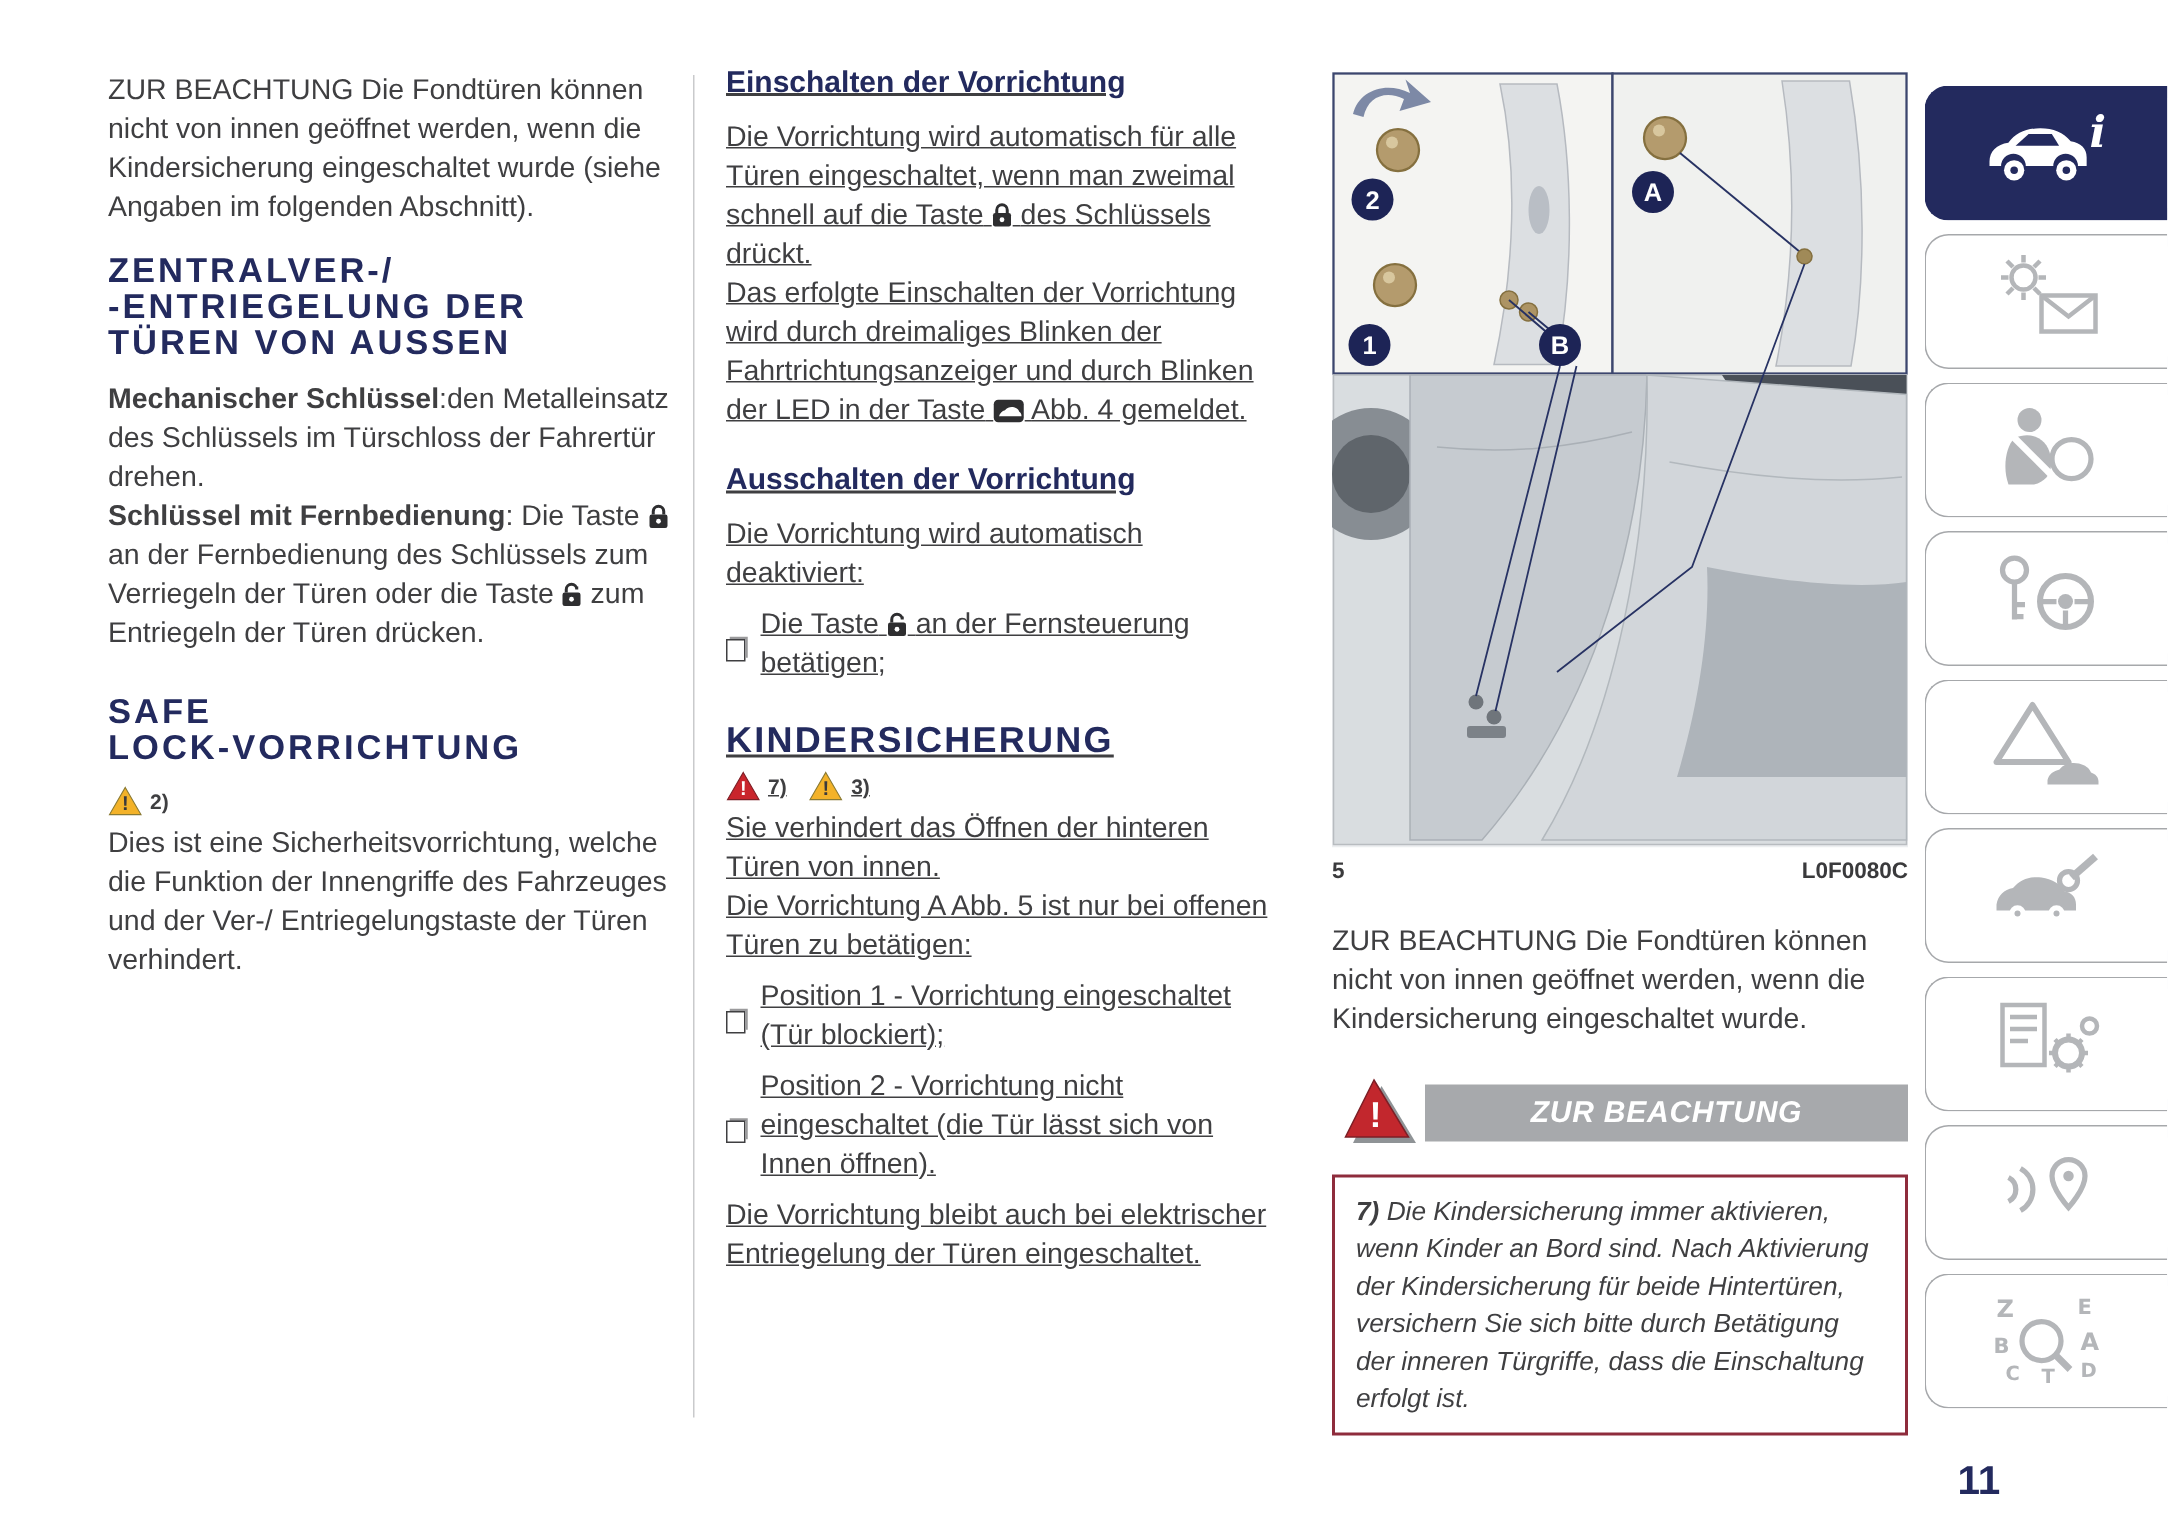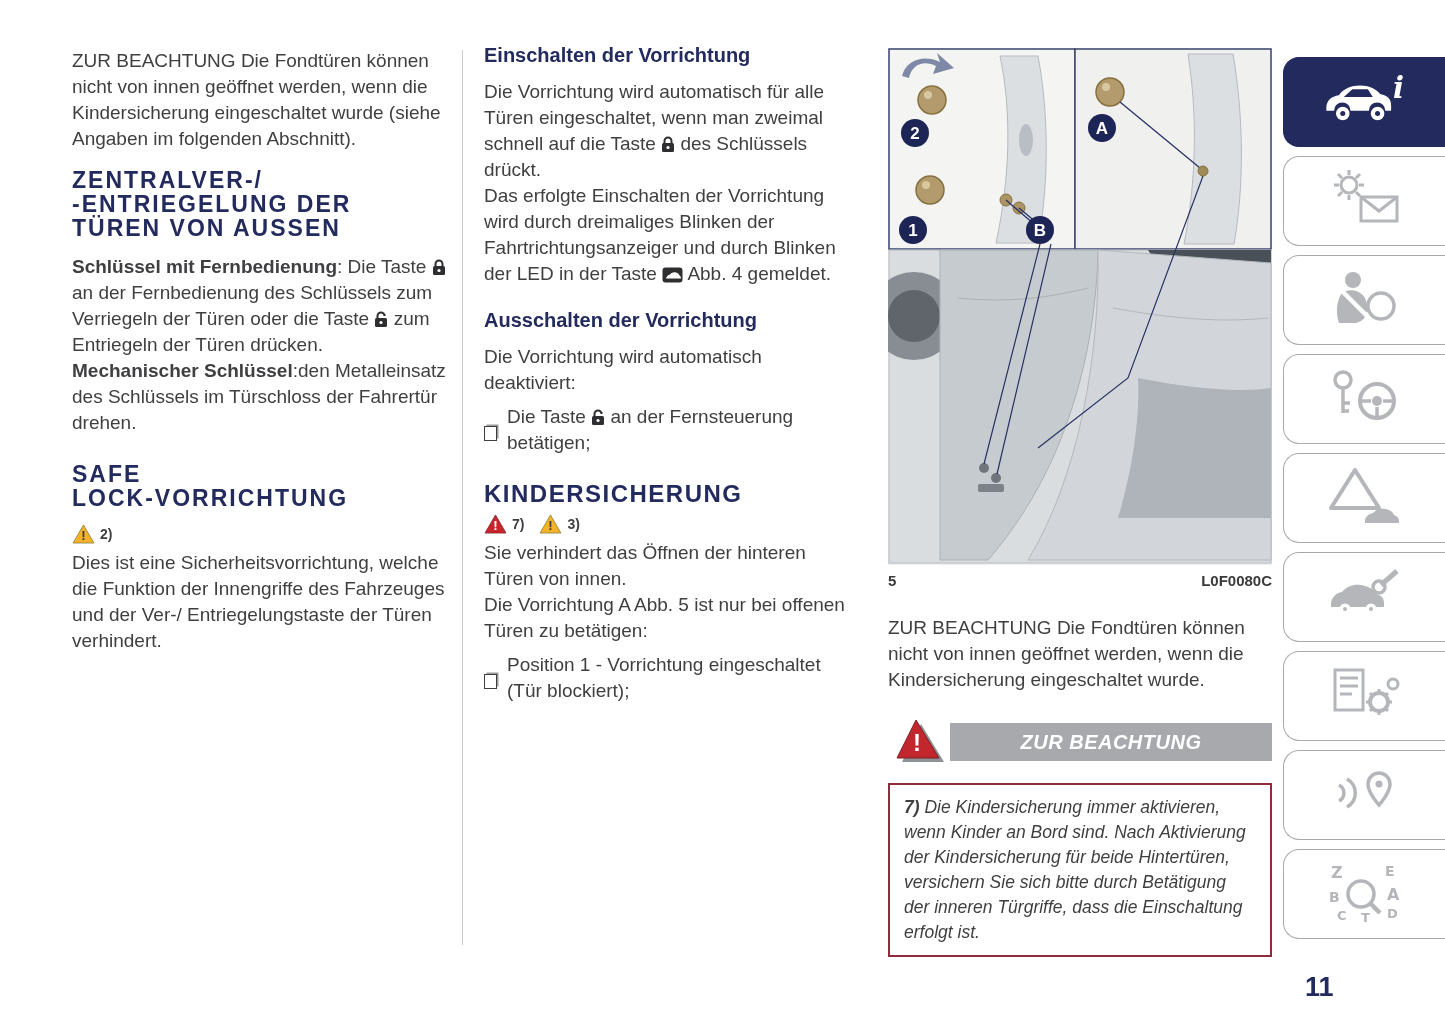--- a/index.html
+++ b/index.html
@@ -16,21 +16,21 @@
   .sub-heading.mt22{margin-top:22px;}
   .big-heading{color:#232a5e;font-size:24px;font-weight:bold;letter-spacing:1.5px;margin:24px 0 6px;}
   .warn-row{display:flex;align-items:center;gap:5px;margin:2px 0 6px;}
   .warn-row .ref{font-weight:bold;font-size:14px;margin-right:10px;}
   .inline-icon{display:inline-block;vertical-align:-3px;line-height:0;}
   .bullet{display:flex;gap:10px;margin:8px 0;align-items:center;}
   .cbox{flex:0 0 auto;width:11px;height:13px;border:1.5px solid #3f3f41;margin-top:6px;
         box-shadow:2px -2px 0 -0.5px #9a9a9c;}
   .col-left{position:absolute;left:72px;top:48px;width:376px;}
   .divider{position:absolute;left:462px;top:50px;width:1px;height:895px;background:#c9cacc;}
-  .col-mid{position:absolute;left:484px;top:44px;width:374px;}
+  .col-mid{position:absolute;left:484px;top:44px;width:374px;text-decoration:underline;}
   .col-right{position:absolute;left:888px;top:48px;width:384px;}
   .fig{margin:0 0 26px;}
   .fig-art svg{display:block;}
   .fig-caption{display:flex;justify-content:space-between;font-size:15px;font-weight:bold;
                color:#3a3a3c;margin-top:7px;}
   .banner{display:flex;align-items:center;height:50px;margin:24px 0 16px;}
   .banner-icon{width:62px;display:flex;justify-content:center;align-items:center;}
   .banner-bar{flex:1;height:38px;background:#a7a9ac;display:flex;align-items:center;
               justify-content:center;color:#ffffff;font-style:italic;font-weight:bold;
               font-size:20px;letter-spacing:.5px;}
@@ -50,36 +50,36 @@
 <div class="page">
 
   <div class="col-left">
     <p class="body">ZUR BEACHTUNG Die Fondtüren können nicht von innen geöffnet werden, wenn die Kindersicherung eingeschaltet wurde (siehe Angaben im folgenden Abschnitt).</p>
     <h2 class="section-heading">
       <span>ZENTRALVER-/</span><br>
       <span>-ENTRIEGELUNG DER</span><br>
       <span>TÜREN VON AUSSEN</span>
     </h2>
     <p class="body">
+      <span class="bold">Mechanischer Schlüssel</span><span>:den Metalleinsatz des Schlüssels im Türschloss der Fahrertür drehen.</span>
+    </p>
+    <p class="body">
       <span class="bold">Schlüssel mit Fernbedienung</span><span>: Die Taste</span>
       <span class="inline-icon"><svg width="14" height="17" viewBox="0 0 14 17">
             <path d="M3.5,7 V5 a3.5,3.5 0 0 1 7,0 V7" fill="none" stroke="#2e2e30" stroke-width="2"></path>
             <rect x="1" y="7" width="12" height="9" rx="1.5" fill="#2e2e30"></rect>
             <circle cx="7" cy="11.5" r="1.6" fill="#fff"></circle>
           </svg></span>
       <span>an der Fernbedienung des Schlüssels zum Verriegeln der Türen oder die Taste</span>
       <span class="inline-icon"><svg width="14" height="17" viewBox="0 0 14 17">
             <path d="M3.5,7 V5 a3.5,3.5 0 0 1 7,0 v-2" fill="none" stroke="#2e2e30" stroke-width="2"></path>
             <rect x="1" y="7" width="12" height="9" rx="1.5" fill="#2e2e30"></rect>
             <circle cx="7" cy="11.5" r="1.6" fill="#fff"></circle>
           </svg></span>
       <span>zum Entriegeln der Türen drücken.</span>
-    </p>
-    <p class="body">
-      <span class="bold">Mechanischer Schlüssel</span><span>:den Metalleinsatz des Schlüssels im Türschloss der Fahrertür drehen.</span>
     </p>
     <h2 class="section-heading mt26">
       <span>SAFE</span><br>
       <span>LOCK-VORRICHTUNG</span>
     </h2>
     <div class="warn-row">
       <span class="inline-icon"><svg width="23" height="20" viewBox="0 0 24 21">
             <path d="M12,1 L23,20 H1 Z" fill="#f3b229" stroke="#8a7a33" stroke-width="0.8"></path>
             <text x="12" y="17" text-anchor="middle" font-size="14" font-weight="bold" fill="#3a3a3c">!</text>
           </svg></span>
@@ -135,20 +135,25 @@
             <text x="12" y="17" text-anchor="middle" font-size="14" font-weight="bold" fill="#3a3a3c">!</text>
           </svg></span>
       <span class="ref">3)</span>
     </div>
     <p class="body">Sie verhindert das Öffnen der hinteren Türen von innen.</p>
     <p class="body">Die Vorrichtung A Abb. 5 ist nur bei offenen Türen zu betätigen:</p>
     <p class="bullet body">
       <span class="cbox"></span>
       <span class="bt">Position 1 - Vorrichtung eingeschaltet (Tür blockiert);</span>
     </p>
+    <p class="bullet body">
+      <span class="cbox"></span>
+      <span class="bt">Position 2 - Vorrichtung nicht eingeschaltet (die Tür lässt sich von Innen öffnen).</span>
+    </p>
+    <p class="body">Die Vorrichtung bleibt auch bei elektrischer Entriegelung der Türen eingeschaltet.</p>
   </div>
 
   <div class="col-right">
     <figure class="fig" style="margin:0 0 26px;">
       <div class="fig-art">
         <svg width="384" height="517" viewBox="0 0 384 517">
           <rect x="0" y="0" width="384" height="517" fill="#eceef0"></rect>
 
           <rect x="1" y="1" width="186" height="200" fill="#f4f4f2" stroke="#3c466e" stroke-width="1.5"></rect>
           <rect x="187" y="1" width="196" height="200" fill="#f0f1ef" stroke="#3c466e" stroke-width="1.5"></rect>

